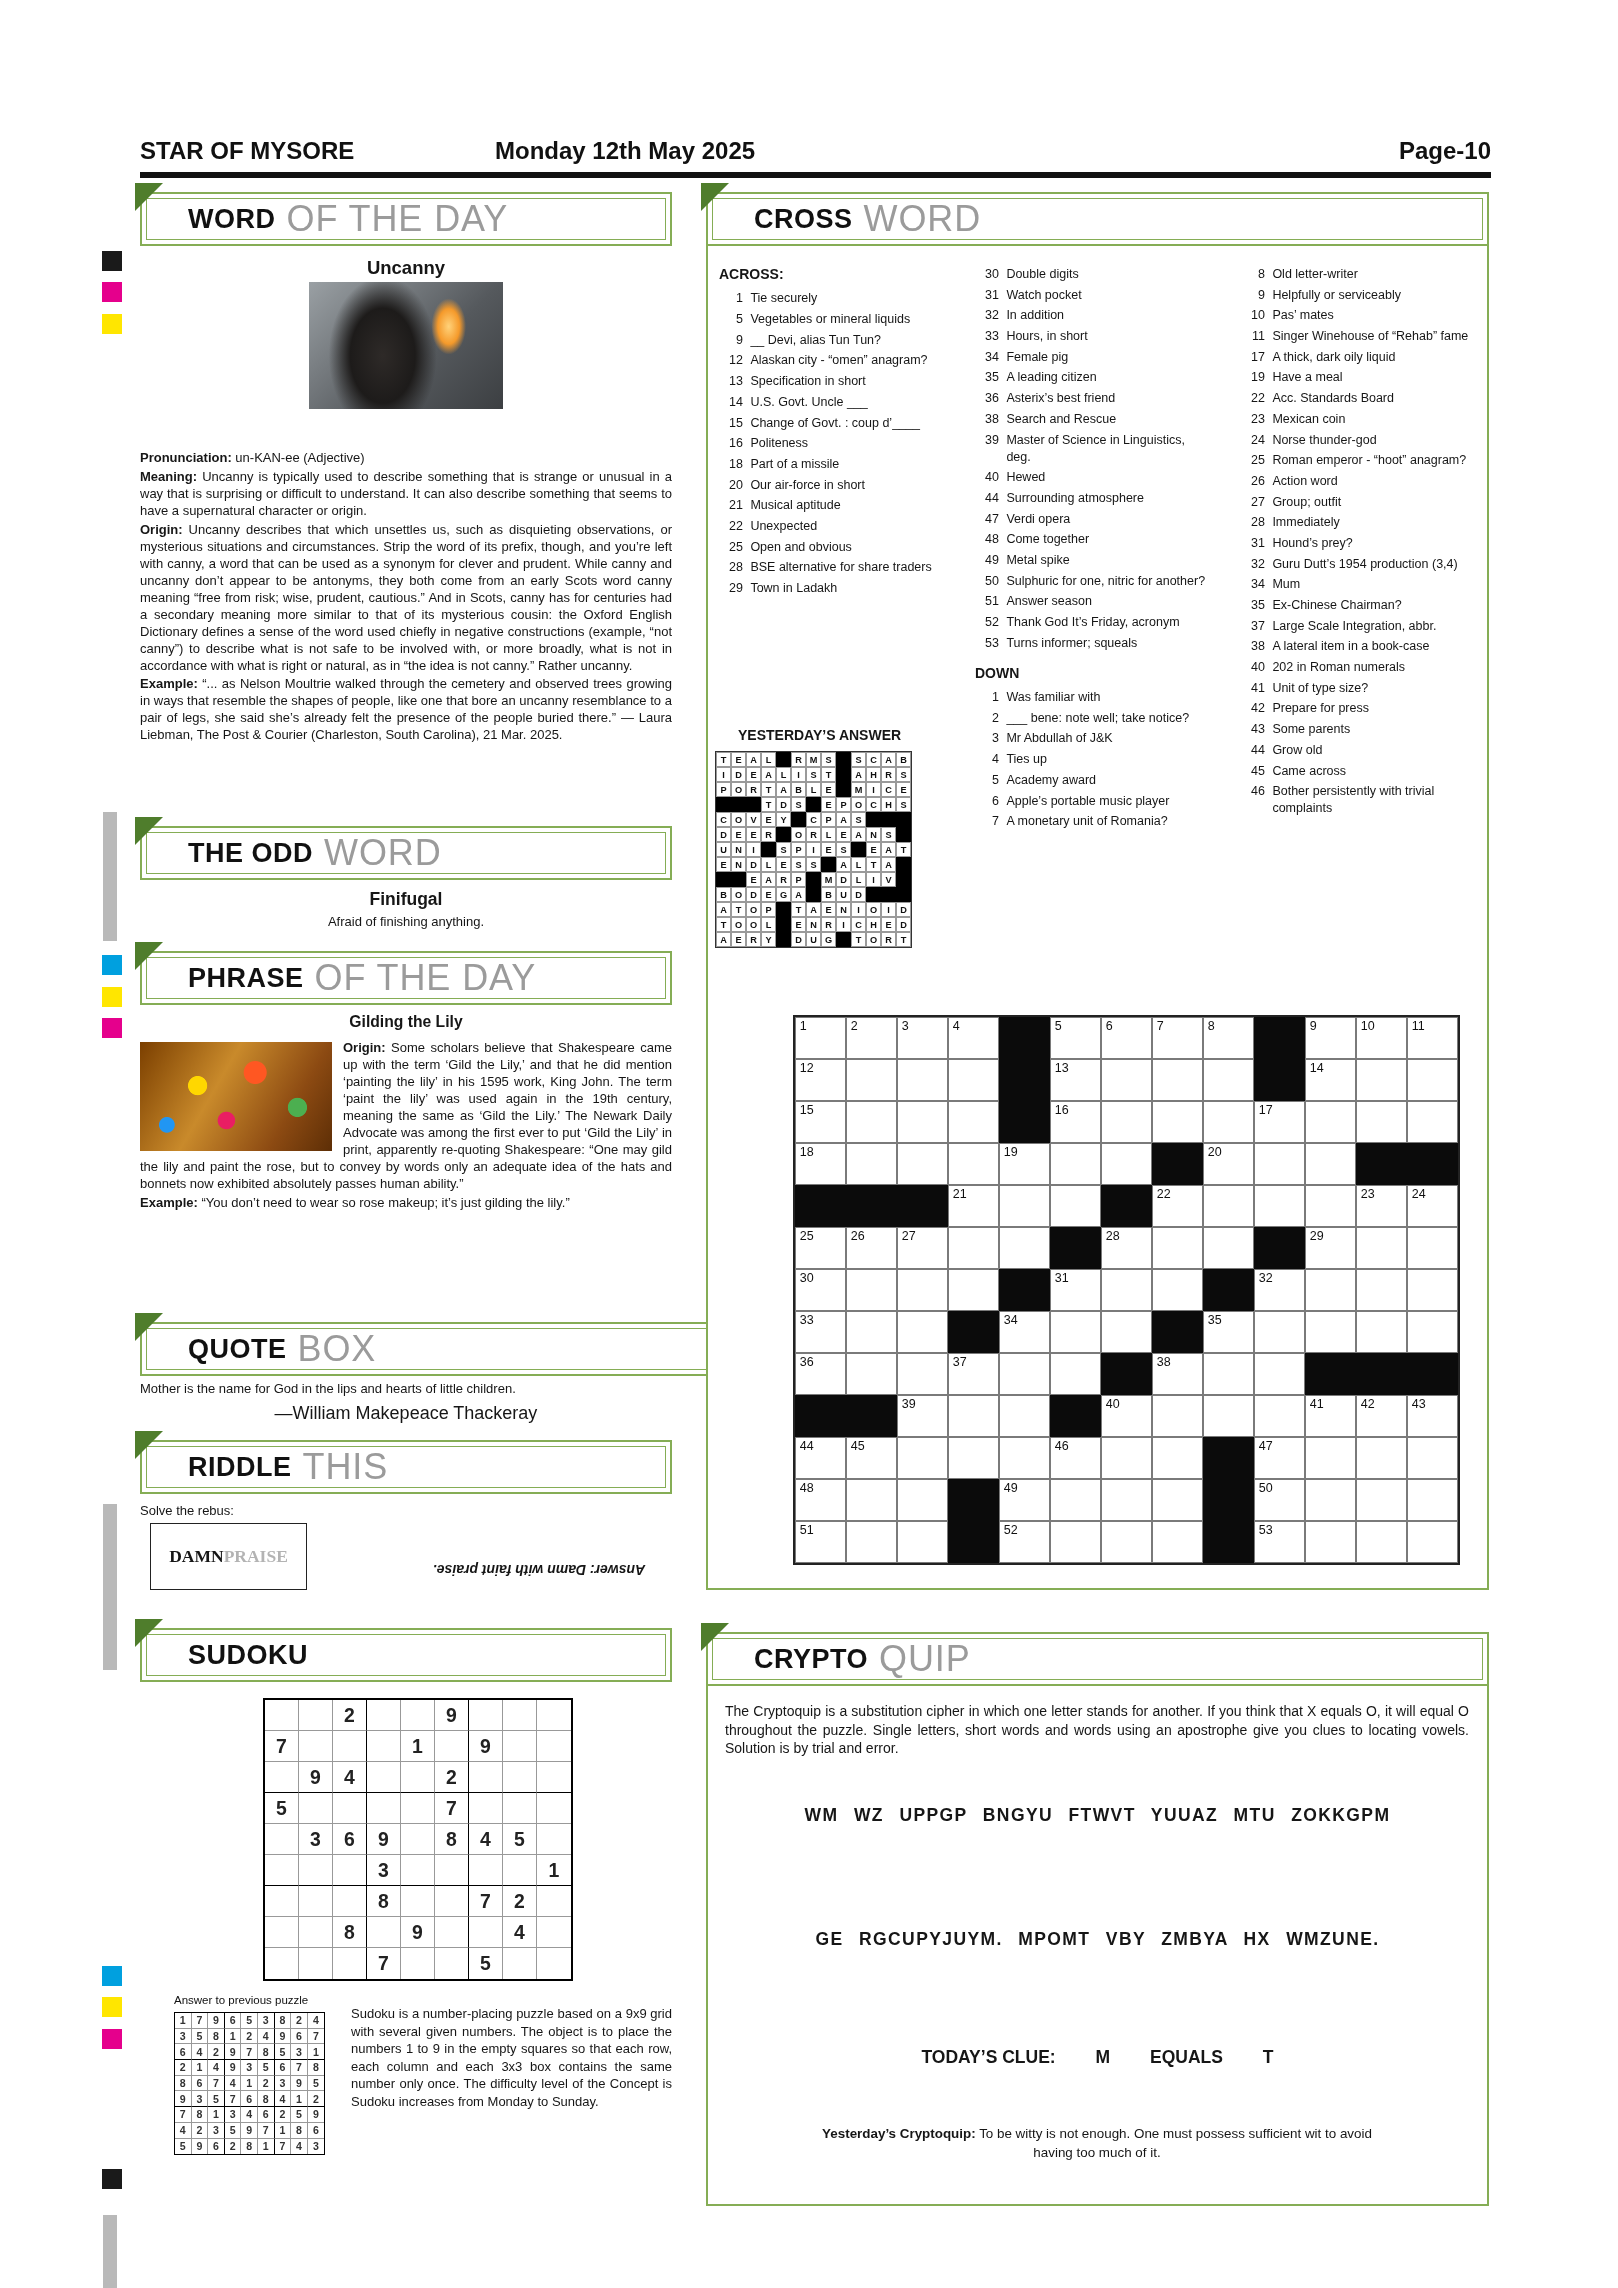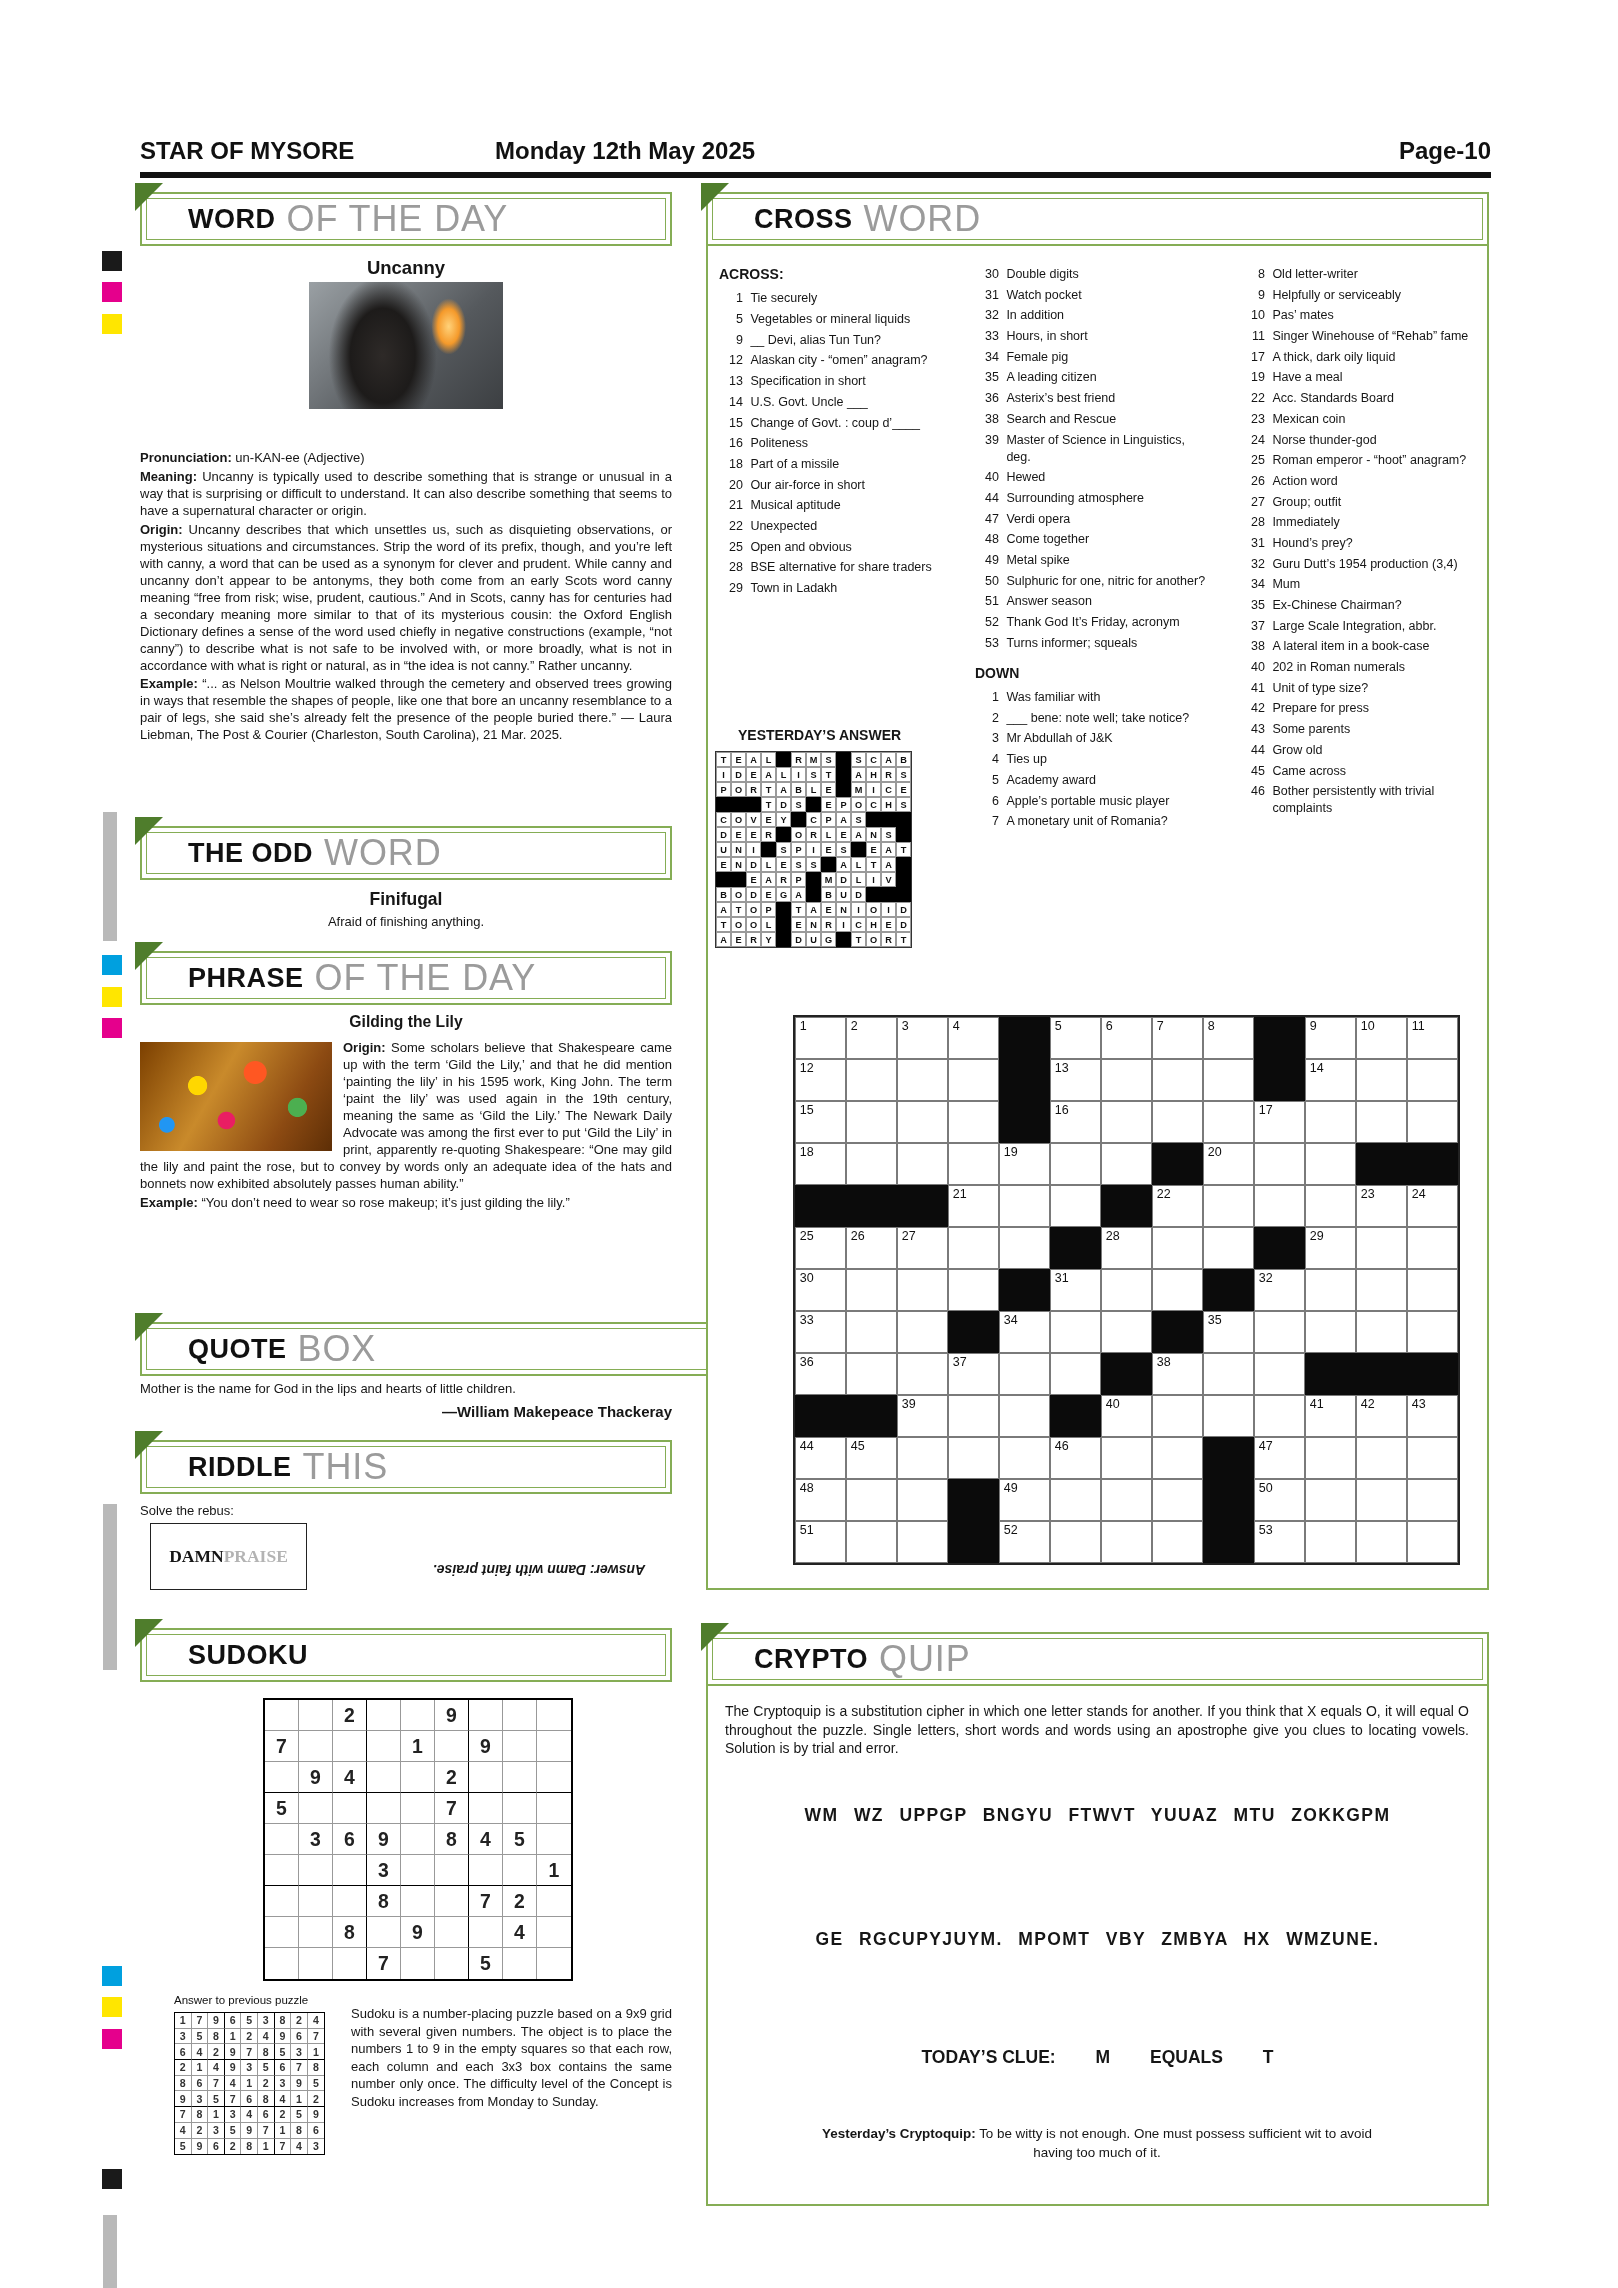--- a/index.html
+++ b/index.html
@@ -31,21 +31,21 @@
                linear-gradient(135deg,#9aa0a4,#55595d 60%,#3c3f42);}
   .ph-img{float:left;width:192px;height:109px;margin:2.8px 11px 3.7px 0;
     background:radial-gradient(circle at 30% 40%, #ffd700 0 9.2px, transparent 10px),
                radial-gradient(circle at 60% 28%, #ff5722 0 11px, transparent 12px),
                radial-gradient(circle at 82% 60%, #4caf50 0 9.2px, transparent 10px),
                radial-gradient(circle at 45% 72%, #e91e63 0 8.3px, transparent 9.2px),
                radial-gradient(circle at 14% 76%, #2196f3 0 7.4px, transparent 8.3px),
                linear-gradient(120deg,#7b3f00,#c98a2b 40%,#8c4a12 75%,#5d2e06);}
   
   .quote-line{position:absolute;left:140px;top:1381px;width:532px;font-size:13px;}
-  .quote-attr{position:absolute;left:140px;top:1403px;width:532px;font-size:15px;font-weight:bold;text-align:right;}
+  .quote-attr{position:absolute;left:140px;top:1403px;width:532px;font-size:18px;font-weight:normal;text-align:center;}
   
   .rebus-box{position:absolute;left:150px;top:1523px;width:155px;height:65px;border:1.8px solid #222;
              display:flex;align-items:center;justify-content:center;
              font-family:"Liberation Serif","DejaVu Serif",serif;font-size:17.5px;font-weight:bold;}
   .rebus-light{color:#b3b3b3;font-weight:bold;}
   .riddle-ans{position:absolute;left:406px;top:1562px;width:266px;transform:rotate(180deg);
               font-size:14px;font-weight:bold;font-style:italic;text-align:center;}
   
   .clue-col{position:absolute;font-size:12.5px;line-height:17px;}
   .clue{display:flex;margin-bottom:3.7px;}

